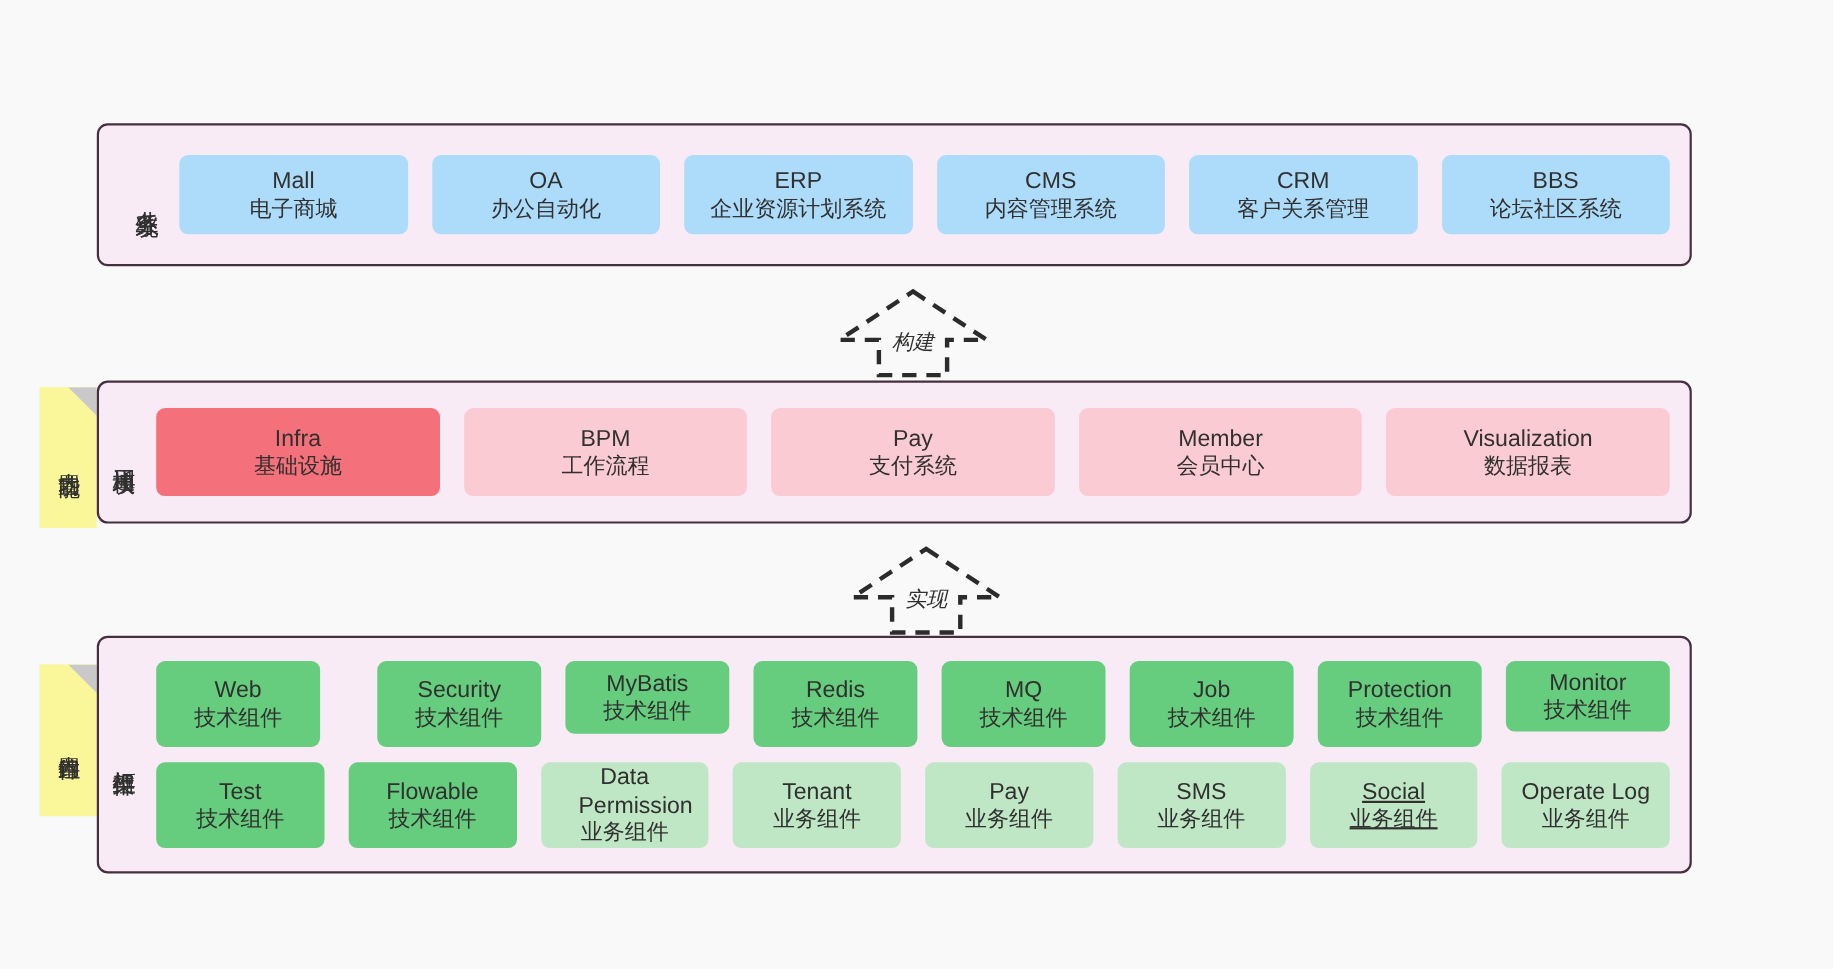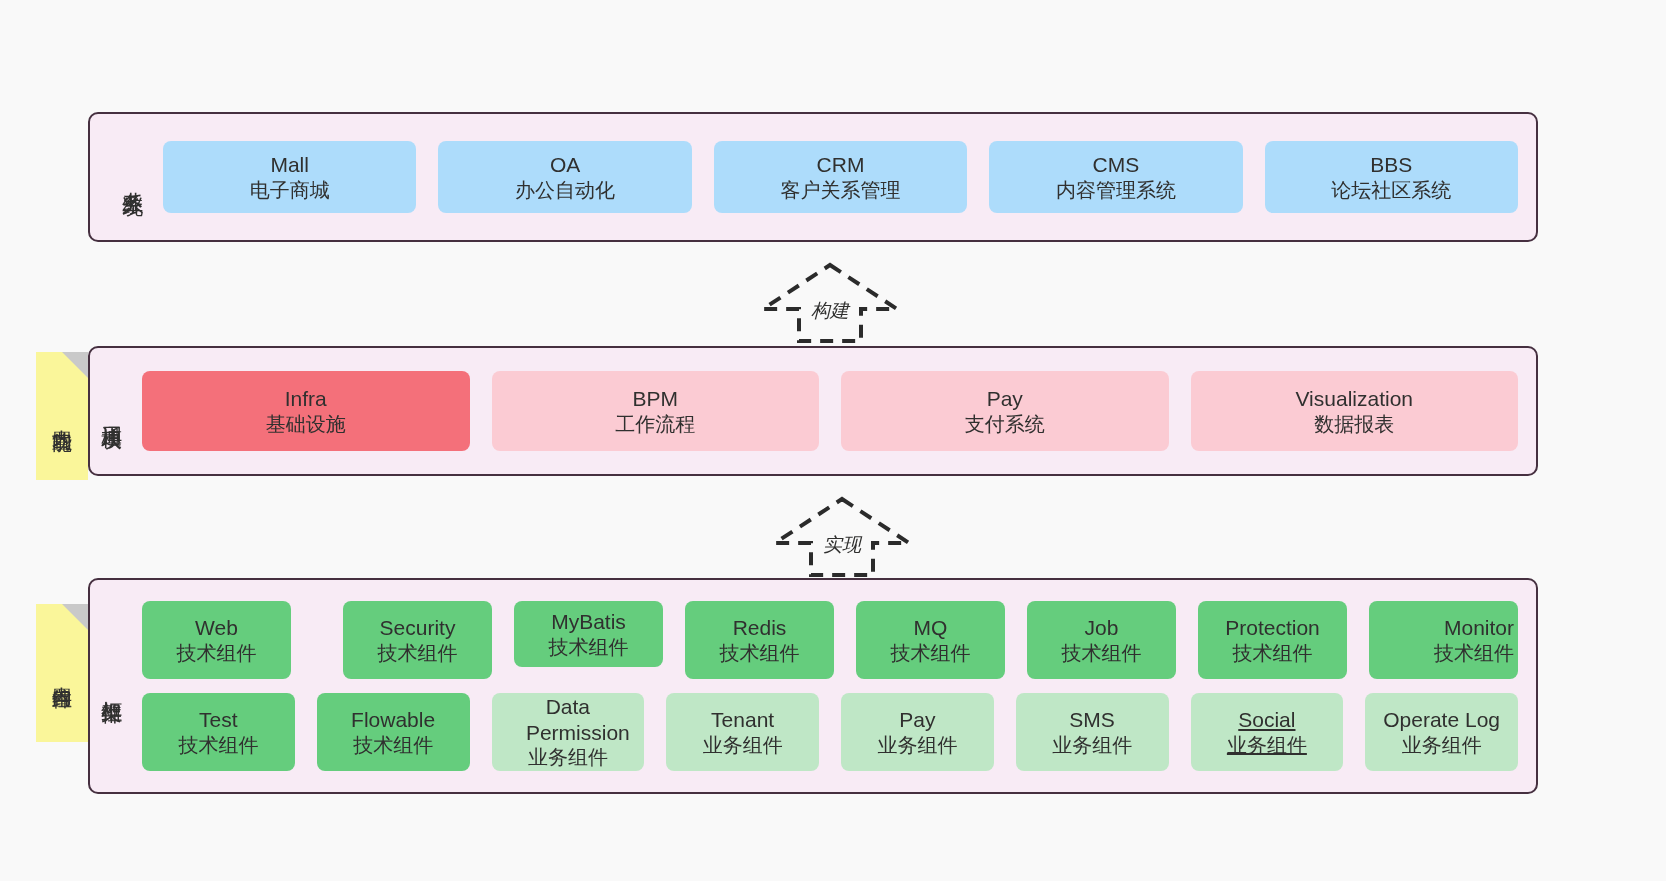--- a/index.html
+++ b/index.html
@@ -127,26 +127,30 @@
       <div class="row">
         <div class="node c-blue" style="height:72px;">
           <span class="en">Mall</span>
           <span class="cn">电子商城</span>
         </div>
         <div class="node c-blue" style="height:72px;">
           <span class="en">OA</span>
           <span class="cn">办公自动化</span>
         </div>
         <div class="node c-blue" style="height:72px;">
+          <span class="en">ERP</span>
+          <span class="cn">企业资源计划系统</span>
+        </div>
+        <div class="node c-blue" style="height:72px;">
+          <span class="en">CMS</span>
+          <span class="cn">内容管理系统</span>
+        </div>
+        <div class="node c-blue" style="height:72px;">
           <span class="en">CRM</span>
           <span class="cn">客户关系管理</span>
-        </div>
-        <div class="node c-blue" style="height:72px;">
-          <span class="en">CMS</span>
-          <span class="cn">内容管理系统</span>
         </div>
         <div class="node c-blue" style="height:72px;">
           <span class="en">BBS</span>
           <span class="cn">论坛社区系统</span>
         </div>
       </div>
     </div>
   </div>
 
   <div class="arrow" style="left:760px; top:262px; width:140px; height:82px;">
@@ -171,20 +175,24 @@
         </div>
         <div class="node c-pink" style="height:80px;">
           <span class="en">BPM</span>
           <span class="cn">工作流程</span>
         </div>
         <div class="node c-pink" style="height:80px;">
           <span class="en">Pay</span>
           <span class="cn">支付系统</span>
         </div>
         <div class="node c-pink" style="height:80px;">
+          <span class="en">Member</span>
+          <span class="cn">会员中心</span>
+        </div>
+        <div class="node c-pink" style="height:80px;">
           <span class="en">Visualization</span>
           <span class="cn">数据报表</span>
         </div>
       </div>
     </div>
   </div>
 
   <div class="arrow" style="left:772px; top:496px; width:140px; height:82px;">
     <svg width="140" height="82" viewBox="0 0 140 82" aria-hidden="true">
       <path d="M70 3 L137 47 L101 47 L101 79 L39 79 L39 47 L3 47 Z" fill="none" stroke="#2b2b2b" stroke-width="4" stroke-dasharray="13 9" stroke-linejoin="miter"></path>
@@ -223,21 +231,21 @@
           <span class="cn">技术组件</span>
         </div>
         <div class="node c-green" style="height:78px;">
           <span class="en">Job</span>
           <span class="cn">技术组件</span>
         </div>
         <div class="node c-green" style="height:78px;">
           <span class="en">Protection</span>
           <span class="cn">技术组件</span>
         </div>
-        <div class="node c-green" style="height:78px;align-items:flex-end;">
+        <div class="node c-green" style="height:64px;">
           <span class="en">Monitor</span>
           <span class="cn">技术组件</span>
         </div>
       </div>
 
       <div class="row">
         <div class="node c-green" style="height:78px;">
           <span class="en">Test</span>
           <span class="cn">技术组件</span>
         </div>

